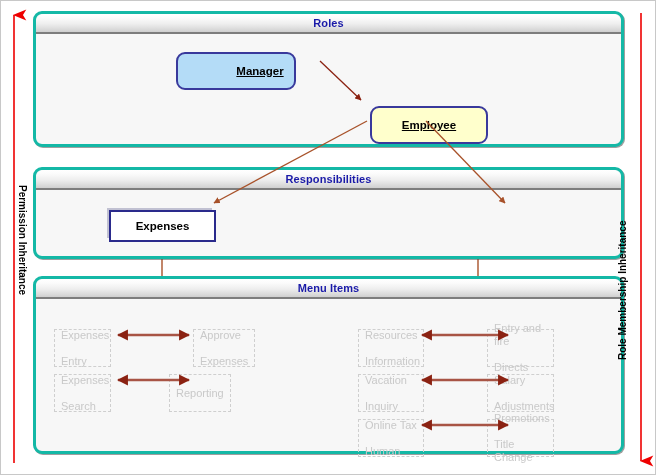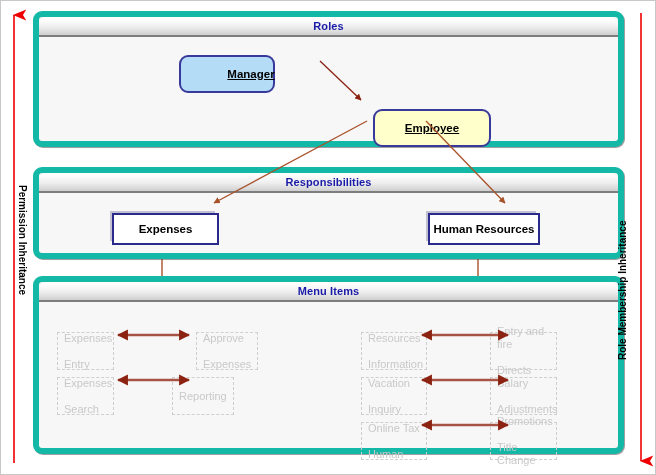--- a/index.html
+++ b/index.html
@@ -27,21 +27,21 @@
     position: absolute; left: 0; top: 0;
     width: 656px; height: 475px;
     pointer-events: none;
     z-index: 5;
   }
 
   
   .panel {
     position: absolute;
     background: #f7f7f7;
-    border: 6px solid #14b8a6;
+    border: 3px solid #14b8a6;
     border-radius: 9px;
     box-shadow: 1px 1px 0 rgba(80,80,80,0.55);
     z-index: 10;
   }
   .panel-header {
     height: 20px;
     border-top-left-radius: 8px;
     border-top-right-radius: 8px;
     background: linear-gradient(to bottom,
         #ffffff 0%, #fbfbfb 22%, #eeeeee 55%, #d8d8d8 88%, #cfcfcf 100%);
@@ -143,39 +143,36 @@
     <line x1="161" y1="248" x2="161" y2="396" stroke="#a8522a" stroke-width="1.4"></line>
 
     <line x1="477" y1="248" x2="477" y2="427" stroke="#a8522a" stroke-width="1.4"></line>
   </svg>
 
   <div class="panel" style="left:32px; top:10px; width:591px; height:136px;">
     <div class="panel-header">
       <div class="panel-title">Roles</div>
     </div>
     <div class="panel-body">
-      <div class="role-box role-manager" style="left:140px; top:18px; width:96px; height:38px;padding-left:48px;">
+      <div class="role-box role-manager" style="left:140px; top:18px; width:120px; height:38px;padding-left:48px;">
         <span>Manager</span>
       </div>
       <div class="role-box role-employee" style="left:334px; top:72px; width:118px; height:38px;">
         <span>Employee</span>
       </div>
     </div>
   </div>
 
   <div class="panel" style="left:32px; top:166px; width:591px; height:92px;">
     <div class="panel-header">
       <div class="panel-title">Responsibilities</div>
     </div>
     <div class="panel-body">
       <div class="resp-box" style="left:73px; top:20px; width:107px; height:32px;">
         <span>Expenses</span>
-      </div>
-      <div class="resp-box" style="left:389px; top:20px; width:112px; height:32px;">
-        <span>Human Resources</span>
       </div>
     </div>
   </div>
 
   <div class="panel" style="left:32px; top:275px; width:591px; height:178px;">
     <div class="panel-header">
       <div class="panel-title">Menu Items</div>
     </div>
     <div class="panel-body">
 

